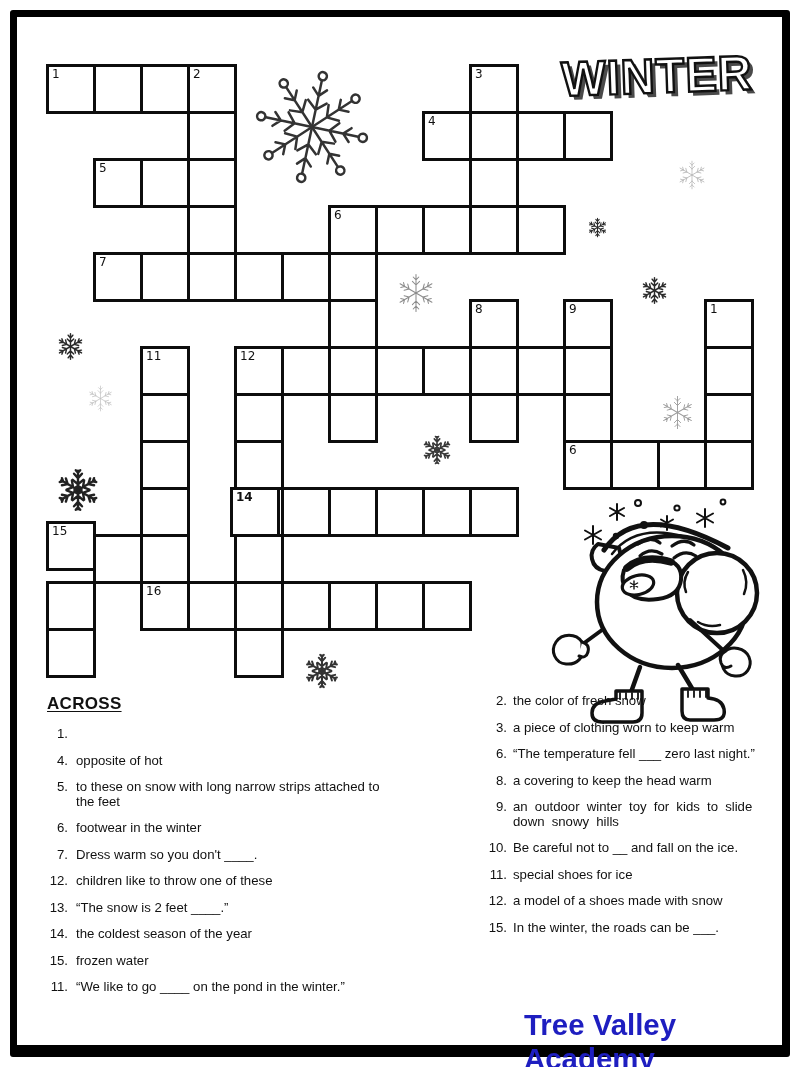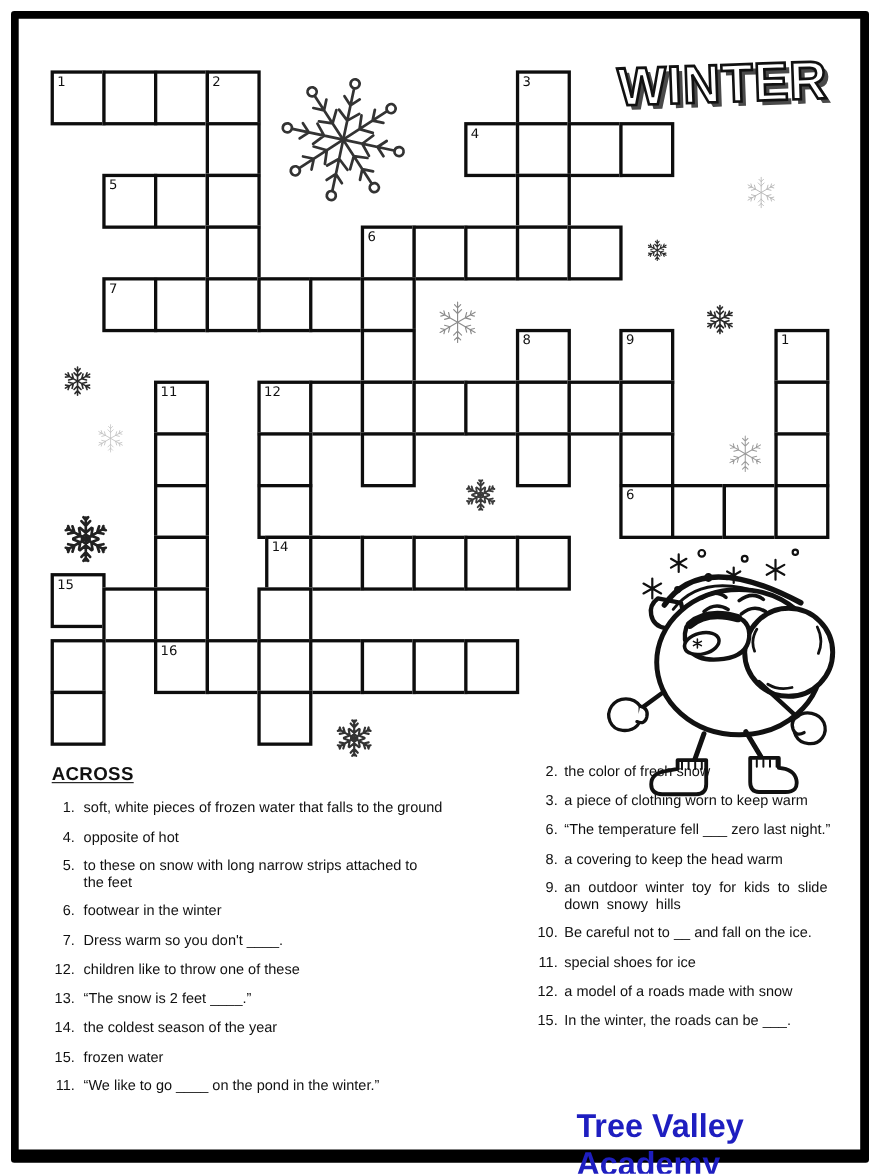--- a/index.html
+++ b/index.html
@@ -137,21 +137,21 @@
     <div class="cell" style="left: 658px; top: 329px;"></div>
     <div class="cell" style="left: 94px; top: 376px;"></div>
     <div class="cell" style="left: 188px; top: 376px;"></div>
     <div class="cell" style="left: 517px; top: 376px;">
       <span class="cn">6</span>
     </div>
     <div class="cell" style="left: 564px; top: 376px;"></div>
     <div class="cell" style="left: 611px; top: 376px;"></div>
     <div class="cell" style="left: 658px; top: 376px;"></div>
     <div class="cell" style="left: 94px; top: 423px;"></div>
-    <div class="cell" style="left: 195px; top: 423px;">
+    <div class="cell" style="left: 184px; top: 423px; font-weight: bold;">
       <span class="cn">14</span>
     </div>
     <div class="cell" style="left: 235px; top: 423px;"></div>
     <div class="cell" style="left: 282px; top: 423px;"></div>
     <div class="cell" style="left: 329px; top: 423px;"></div>
     <div class="cell" style="left: 376px; top: 423px;"></div>
     <div class="cell" style="left: 423px; top: 423px;"></div>
     <div class="cell" style="left: 0px; top: 457px;">
       <span class="cn">15</span>
     </div>
@@ -505,21 +505,20 @@
       <path stroke-width="1.8" d="M150,199 v6 M156,199 v6 M162,199 v6 M168,199 v6"></path>
     </g>
   </g>
 </svg>
 
 <div class="clues across">
   <div class="hdr">ACROSS</div>
   <ol id="across-list">
       <li>
         <span class="n">1.</span>
-        <span class="t">soft, white pieces of frozen water that falls to the ground</span>
       </li>
       <li>
         <span class="n">4.</span>
         <span class="t">opposite of hot</span>
       </li>
       <li>
         <span class="n">5.</span>
         <span class="t">to these on snow with long narrow strips attached to
 the feet</span>
       </li>
@@ -580,21 +579,21 @@
       <li>
         <span class="n">10.</span>
         <span class="t">Be careful not to __ and fall on the ice.</span>
       </li>
       <li>
         <span class="n">11.</span>
         <span class="t">special shoes for ice</span>
       </li>
       <li>
         <span class="n">12.</span>
-        <span class="t">a model of a roads made with snow</span>
+        <span class="t">a model of a shoes made with snow</span>
       </li>
       <li>
         <span class="n">15.</span>
         <span class="t">In the winter, the roads can be ___.</span>
       </li>
     </ol>
 </div>
 
 <div class="brand" style="color: rgb(30, 30, 192);">Tree Valley Academy</div>
 

